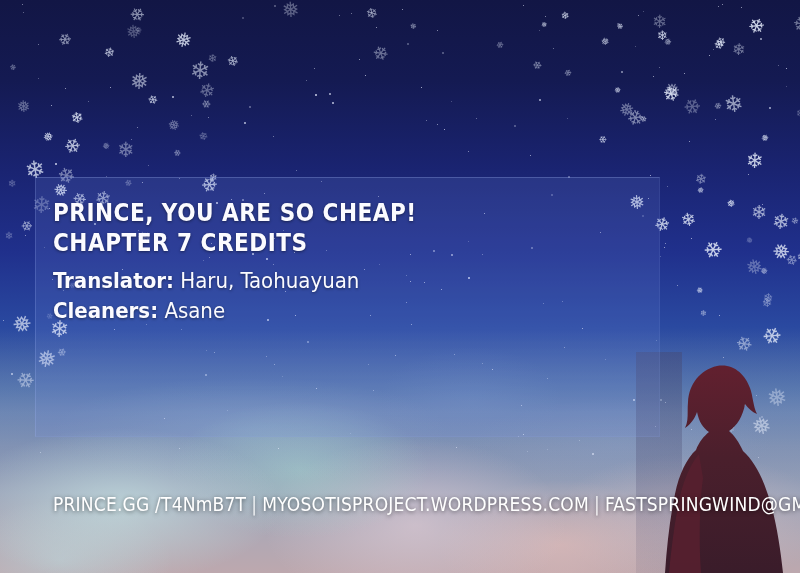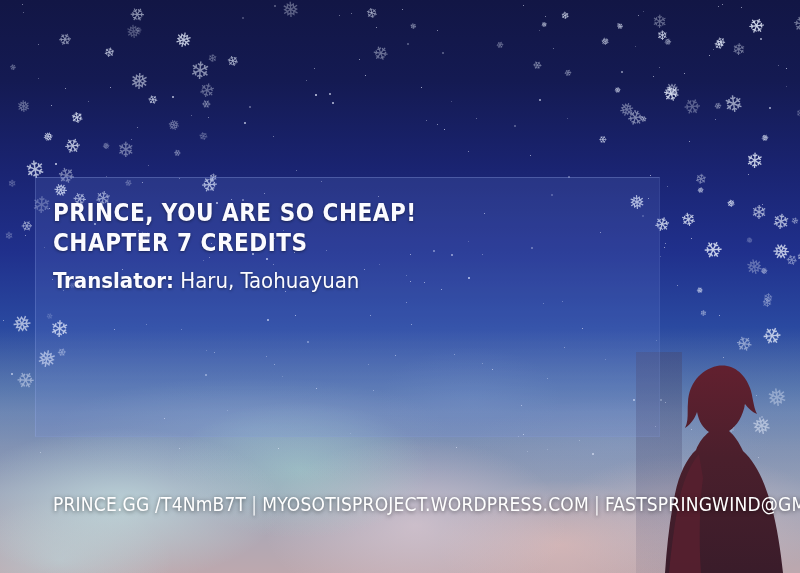--- a/index.html
+++ b/index.html
@@ -493,20 +493,21 @@
   </svg>
 
 
   <div class="credits-panel"></div>
 
   <div class="credits-inner">
     <div class="heading">PRINCE, YOU ARE SO CHEAP!</div>
     <div class="heading">CHAPTER 7 CREDITS</div>
     <div class="credit-list" id="credit-list">
         <div class="credit-row"><span class="credit-role">Translator:</span> <span class="credit-name">Haru, Taohuayuan</span></div>
+        <div class="credit-row"><span class="credit-role">Cleaners:</span> <span class="credit-name">Asane</span></div>
       </div>
   </div>
 
   <div class="footer">
     <div class="footer-links">
       <span>PRINCE.GG /T4NmB7T</span><span class="sep">|</span><span>MYOSOTISPROJECT.WORDPRESS.COM</span><span class="sep">|</span><span>FASTSPRINGWIND@GMAIL.COM</span>
     </div>
   </div>
 
 </div>

